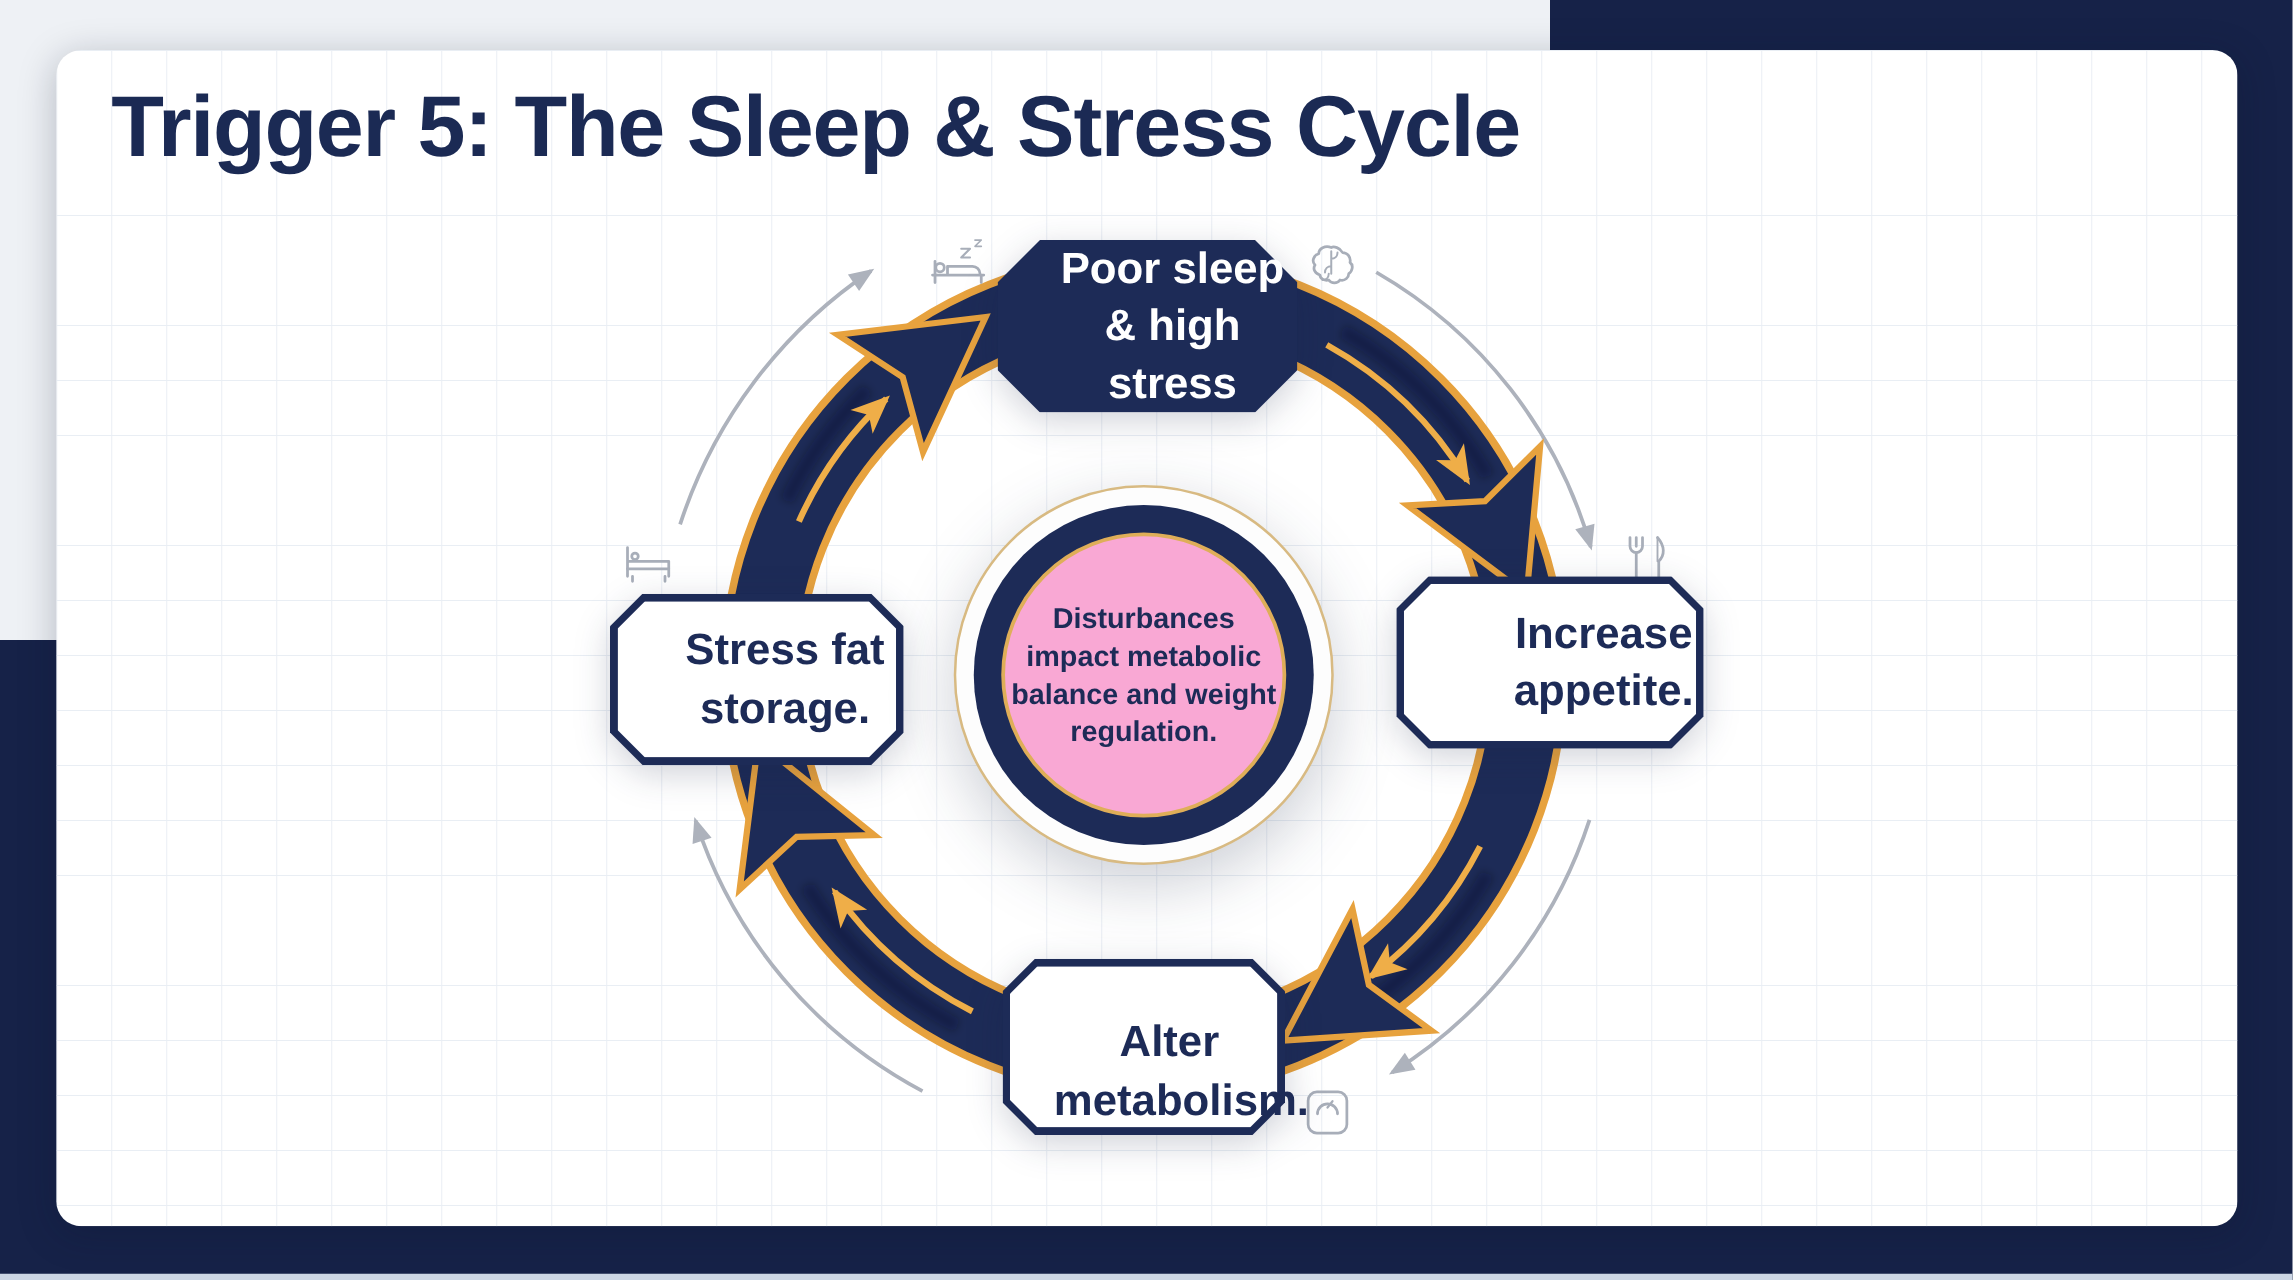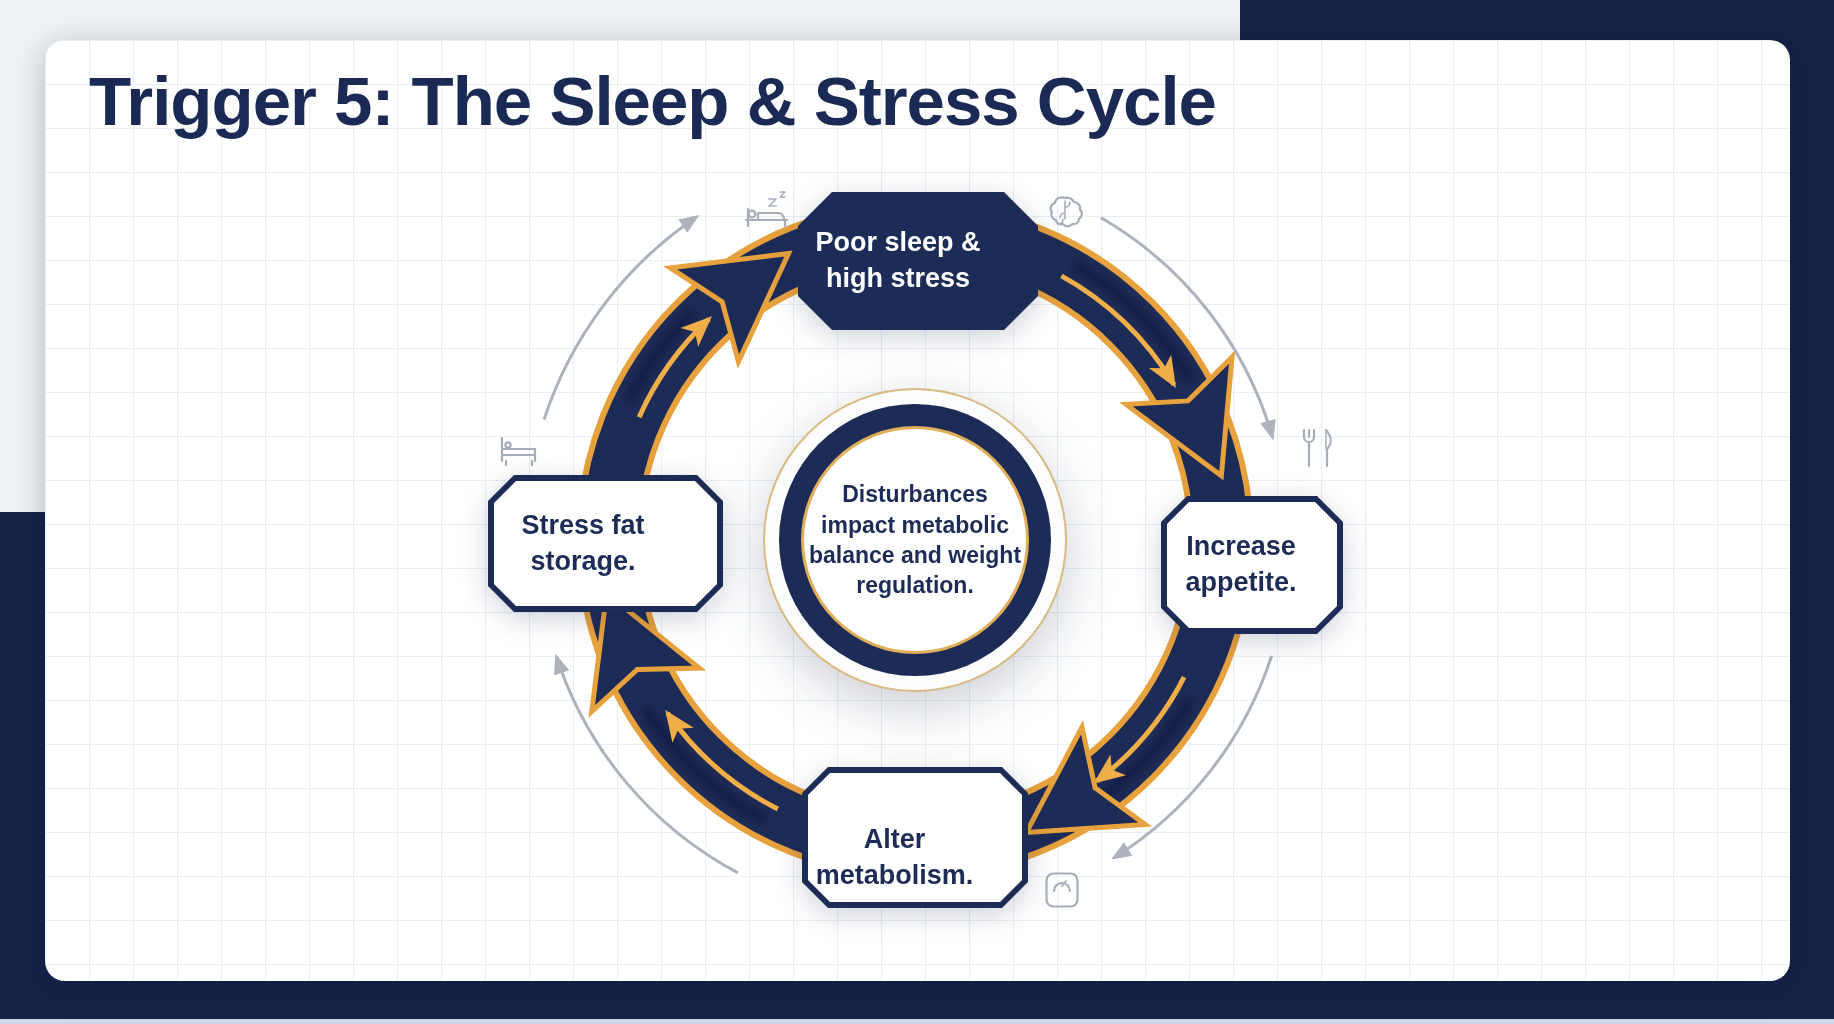--- a/index.html
+++ b/index.html
@@ -36,43 +36,43 @@
   .node{position:absolute;filter:drop-shadow(0 7px 14px rgba(20,32,64,.20));}
   .node .shape{
     position:absolute;inset:0;background:#1d2b57;
     clip-path:polygon(var(--c) 0,calc(100% - var(--c)) 0,100% var(--c),100% calc(100% - var(--c)),calc(100% - var(--c)) 100%,var(--c) 100%,0 calc(100% - var(--c)),0 var(--c));
   }
   .node .fill{
     position:absolute;inset:6px;background:#ffffff;
     clip-path:polygon(var(--c2) 0,calc(100% - var(--c2)) 0,100% var(--c2),100% calc(100% - var(--c2)),calc(100% - var(--c2)) 100%,var(--c2) 100%,0 calc(100% - var(--c2)),0 var(--c2));
   }
   .node .label-box{
-    position:absolute;inset:0;display:flex;align-items:center;justify-content:flex-start;
-    text-align:center;font-weight:bold;font-size:27px;line-height:1.32;color:#1d2b57;
+    position:absolute;inset:0;display:flex;align-items:center;justify-content:flex-end;
+    text-align:center;font-weight:bold;font-size:35px;line-height:1.32;color:#1d2b57;
   }
   .node.dark .label-box{color:#ffffff;}
   .node .label-box span{display:block;}
 
   
   .center-wrap{
     position:absolute;left:718px;top:348px;width:304px;height:304px;
     filter:drop-shadow(0 16px 26px rgba(20,32,64,.22));
   }
   .c-outer{
     width:300px;height:300px;border-radius:50%;
     background:#fdfdfd;border:2px solid #d8ba82;
     display:flex;align-items:center;justify-content:center;
   }
   .c-ring{
     width:272px;height:272px;border-radius:50%;background:#1d2b57;
     display:flex;align-items:center;justify-content:center;
   }
   .c-inner{
     width:222px;height:222px;border-radius:50%;
-    background:#ffffff;border:3px solid #dfae58;
+    background:#f9a8d4;border:3px solid #dfae58;
     display:flex;align-items:center;justify-content:center;
   }
   .c-inner span{
     display:block;width:230px;text-align:center;
     font-weight:bold;font-size:23px;line-height:1.32;color:#1d2b57;
   }
 </style>
 </head>
 <body>
 
@@ -167,21 +167,21 @@
       </g>
     </svg>
 
     <div class="node dark" style="left:753px;top:152px;width:240px;height:138px;--c:34px;--c2:30px;">
       <div class="shape"></div>
       <div class="label-box">
           <span style="max-width:200px;">Poor sleep &amp; high stress</span>
         </div>
     </div>
 
-    <div class="node" style="left:1072px;top:456px;width:182px;height:138px;margin-left:44px;--c:26px;--c2:22px;">
+    <div class="node" style="left:1072px;top:421px;width:246px;height:138px;--c:26px;--c2:22px;">
       <div class="shape"></div>
       <div class="fill"></div>
       <div class="label-box">
           <span style="max-width:160px;">Increase appetite.</span>
         </div>
     </div>
 
     <div class="node" style="left:757px;top:727px;width:226px;height:141px;--c:26px;--c2:22px;">
       <div class="shape"></div>
       <div class="fill"></div>

